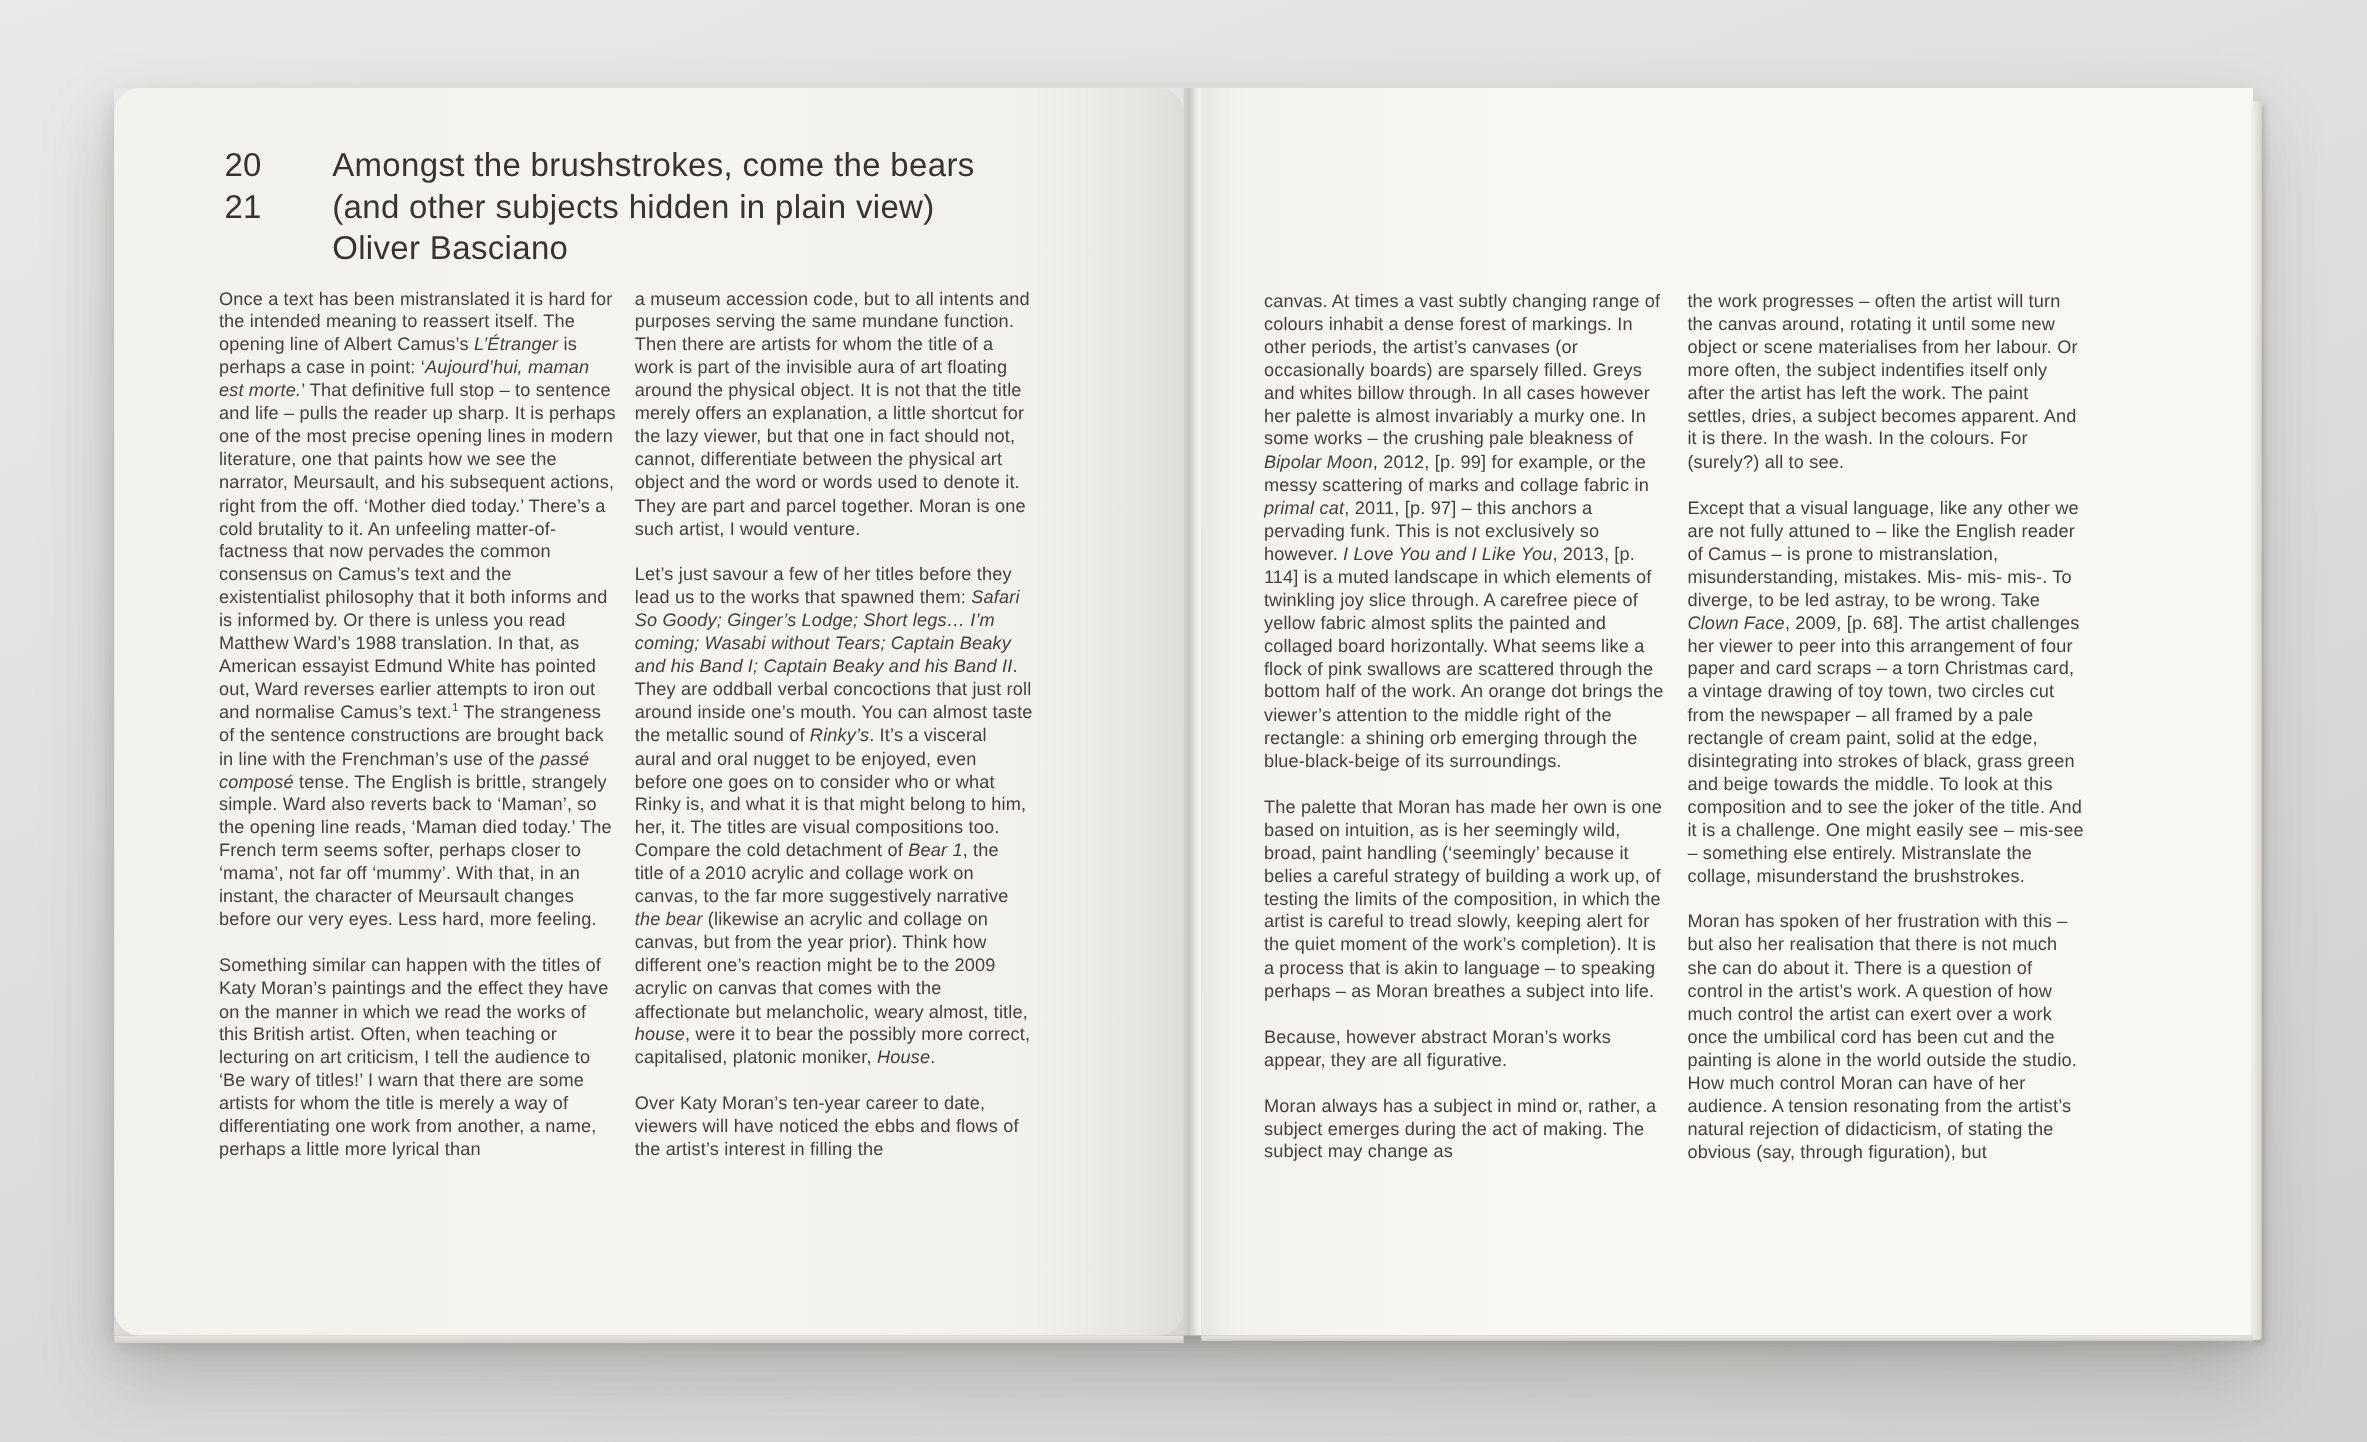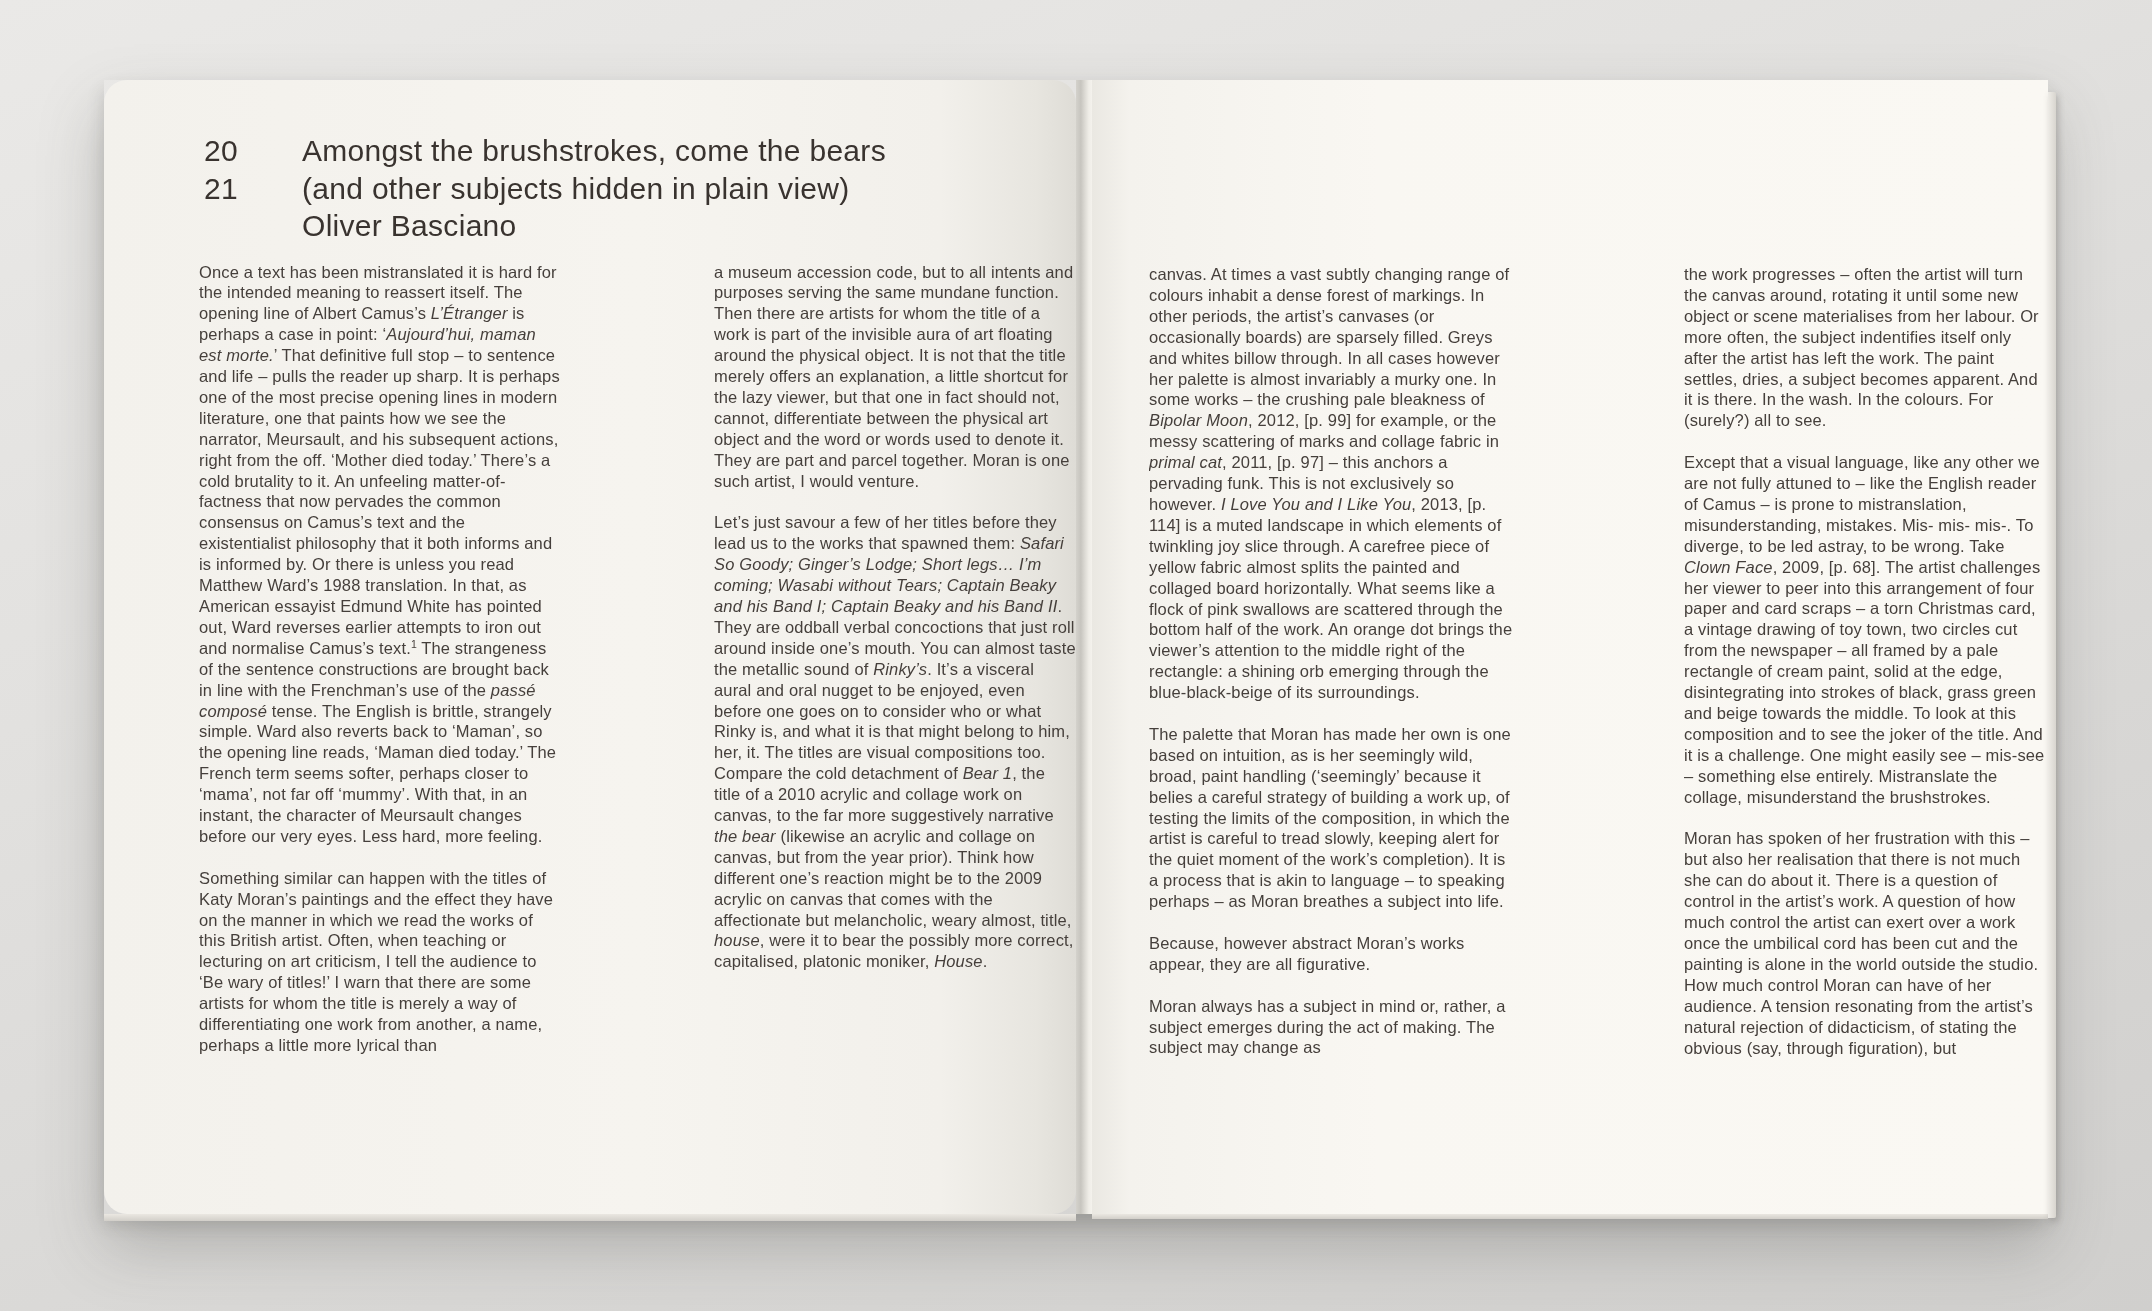--- a/index.html
+++ b/index.html
@@ -45,21 +45,21 @@
   }
 
   .header { display: flex; padding: 52px 0 0 100px; color: #39332f; }
   .pagenums { width: 61px; font-size: 30px; line-height: 37.5px; letter-spacing: 0.3px; }
   h1.title {
     margin: 0; font-size: 30px; line-height: 37.5px;
     font-weight: normal; letter-spacing: 0.3px; color: #39332f;
   }
   .tline { display: block; margin-left: 37px; }
 
-  .columns { display: flex; justify-content: space-between; }
+  .columns { display: flex; }
   .leftcols  { padding-left: 95px; gap: 16px; margin-top: 17px; }
   .rightcols { padding-left: 57px; gap: 21px; margin-top: 184px; }
 
   .col {
     width: 362px; height: 941px; overflow: hidden;
     font-size: 16.5px; line-height: 20.9px; letter-spacing: 0.15px;
     color: #453f3b;
     text-align: left;
   }
   .rightcols .col { width: 364px; }
@@ -86,20 +86,21 @@
         </h1>
       </div>
       <div class="columns leftcols">
         <div class="col">
             <p><span>Once a text has been mistranslated it is hard for the intended meaning to reassert itself. The opening line of Albert Camus’s </span><em>L’Étranger</em><span> is perhaps a case in point: ‘</span><em>Aujourd’hui, maman est morte.</em><span>’ That definitive full stop – to sentence and life – pulls the reader up sharp. It is perhaps one of the most precise opening lines in modern literature, one that paints how we see the narrator, Meursault, and his subsequent actions, right from the off. ‘Mother died today.’ There’s a cold brutality to it. An unfeeling matter-of-factness that now pervades the common consensus on Camus’s text and the existentialist philosophy that it both informs and is informed by. Or there is unless you read Matthew Ward’s 1988 translation. In that, as American essayist Edmund White has pointed out, Ward reverses earlier attempts to iron out and normalise Camus’s text.</span><sup>1</sup><span> The strangeness of the sentence constructions are brought back in line with the Frenchman’s use of the </span><em>passé composé</em><span> tense. The English is brittle, strangely simple. Ward also reverts back to ‘Maman’, so the opening line reads, ‘Maman died today.’ The French term seems softer, perhaps closer to ‘mama’, not far off ‘mummy’. With that, in an instant, the character of Meursault changes before our very eyes. Less hard, more feeling.</span></p>
             <p><span>Something similar can happen with the titles of Katy Moran’s paintings and the effect they have on the manner in which we read the works of this British artist. Often, when teaching or lecturing on art criticism, I tell the audience to ‘Be wary of titles!’ I warn that there are some artists for whom the title is merely a way of differentiating one work from another, a name, perhaps a little more lyrical than</span></p>
           </div>
         <div class="col">
             <p><span>a museum accession code, but to all intents and purposes serving the same mundane function. Then there are artists for whom the title of a work is part of the invisible aura of art floating around the physical object. It is not that the title merely offers an explanation, a little shortcut for the lazy viewer, but that one in fact should not, cannot, differentiate between the physical art object and the word or words used to denote it. They are part and parcel together. Moran is one such artist, I would venture.</span></p>
             <p><span>Let’s just savour a few of her titles before they lead us to the works that spawned them: </span><em>Safari So Goody; Ginger’s Lodge; Short legs… I’m coming; Wasabi without Tears; Captain Beaky and his Band I; Captain Beaky and his Band II</em><span>. They are oddball verbal concoctions that just roll around inside one’s mouth. You can almost taste the metallic sound of </span><em>Rinky’s</em><span>. It’s a visceral aural and oral nugget to be enjoyed, even before one goes on to consider who or what Rinky is, and what it is that might belong to him, her, it. The titles are visual compositions too. Compare the cold detachment of </span><em>Bear 1</em><span>, the title of a 2010 acrylic and collage work on canvas, to the far more suggestively narrative </span><em>the bear</em><span> (likewise an acrylic and collage on canvas, but from the year prior). Think how different one’s reaction might be to the 2009 acrylic on canvas that comes with the affectionate but melancholic, weary almost, title, </span><em>house</em><span>, were it to bear the possibly more correct, capitalised, platonic moniker, </span><em>House</em><span>.</span></p>
+            <p><span>Over Katy Moran’s ten-year career to date, viewers will have noticed the ebbs and flows of the artist’s interest in filling the</span></p>
           </div>
       </div>
       <div class="edge-bottom"></div>
     </div>
 
     <div class="gutter"></div>
 
     <div class="page right">
       <div class="columns rightcols">
         <div class="col">

